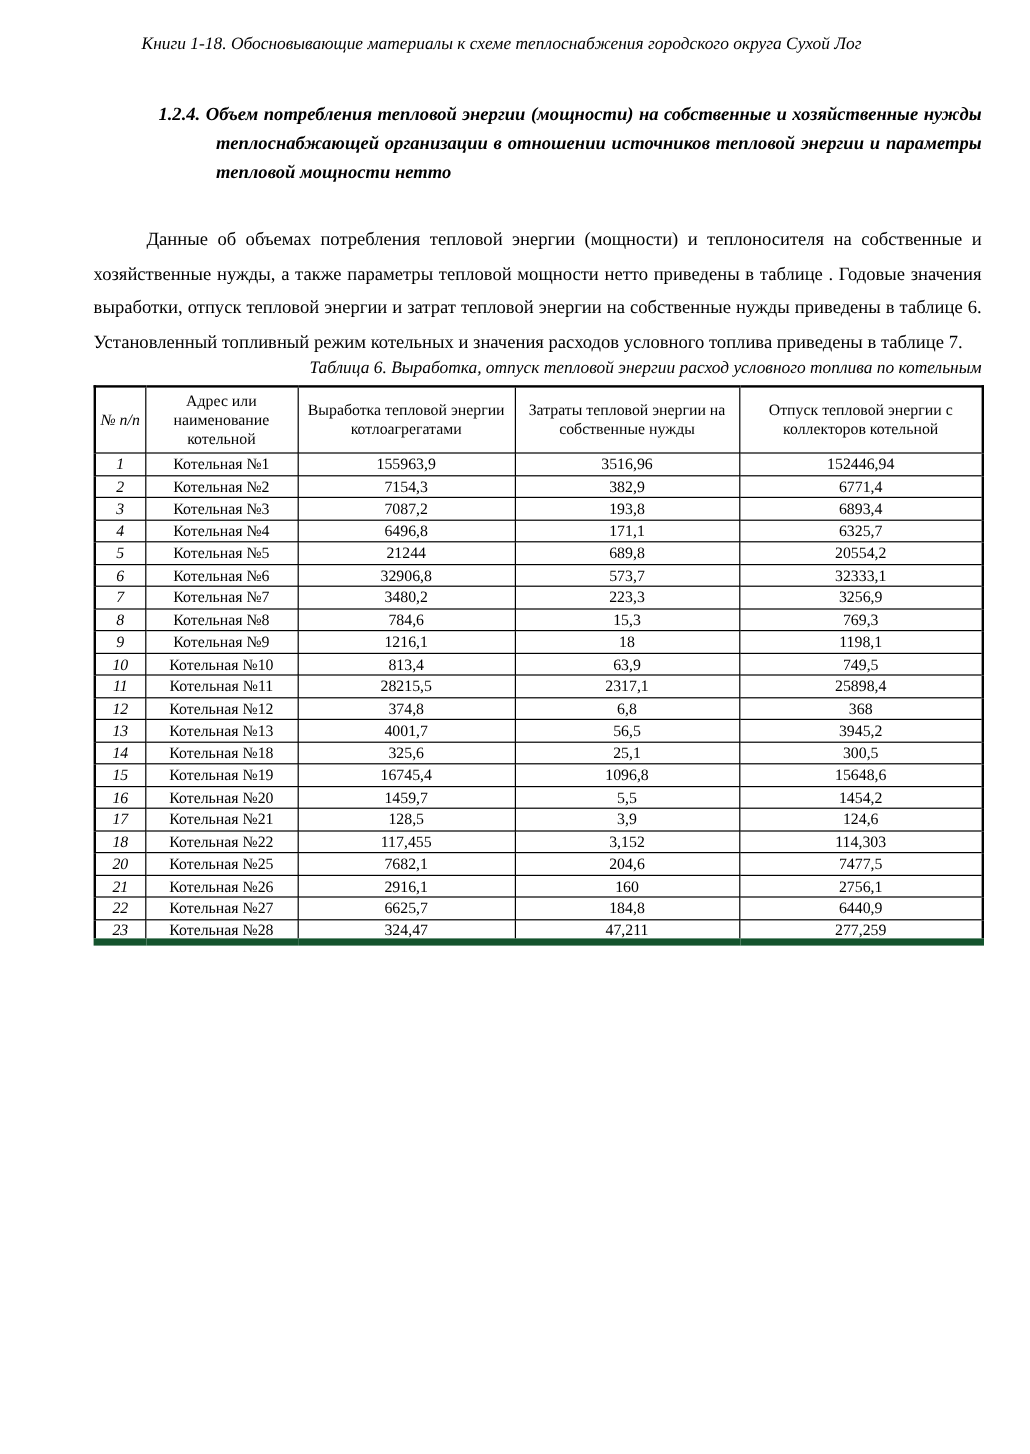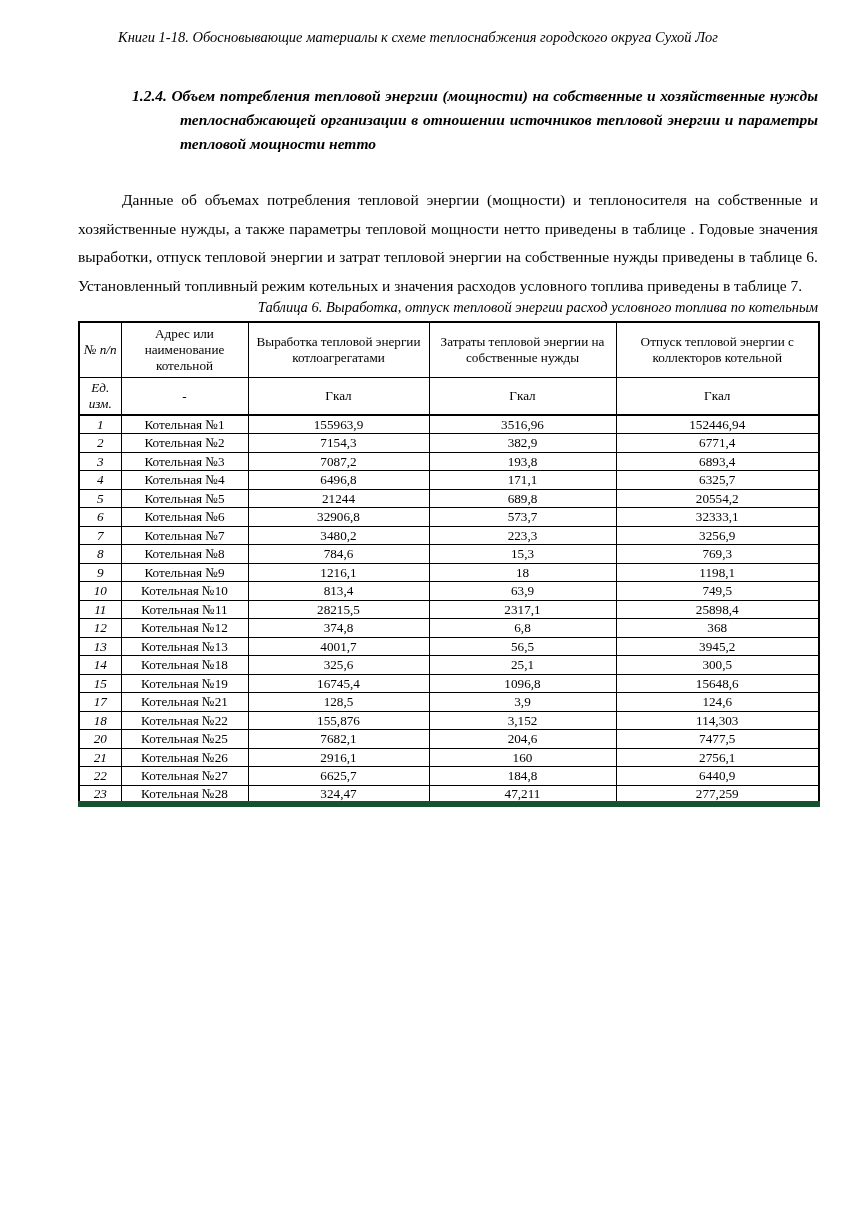--- a/index.html
+++ b/index.html
@@ -160,27 +160,20 @@
 
   <table class="data-table">
     <thead>
       <tr>
         <td class="c1 col-left-edge">№ п/п</td>
         <td class="c2">Адрес или наименование котельной</td>
         <td class="c3">Выработка тепловой энергии котлоагрегатами</td>
         <td class="c4">Затраты тепловой энергии на собственные нужды</td>
         <td class="c5 col-right-edge">Отпуск тепловой энергии с коллекторов котельной</td>
       </tr>
-      <tr class="units-row">
-        <td class="c1 col-left-edge units-label">Ед. изм.</td>
-        <td class="c2">-</td>
-        <td class="c3">Гкал</td>
-        <td class="c4">Гкал</td>
-        <td class="c5 col-right-edge">Гкал</td>
-      </tr>
     </thead>
     <tbody>
         <tr>
           <td class="c1 col-left-edge">1</td>
           <td class="c2">Котельная №1</td>
           <td class="c3">155963,9</td>
           <td class="c4">3516,96</td>
           <td class="c5 col-right-edge">152446,94</td>
         </tr>
         <tr>
@@ -275,30 +268,37 @@
           <td class="c5 col-right-edge">300,5</td>
         </tr>
         <tr>
           <td class="c1 col-left-edge">15</td>
           <td class="c2">Котельная №19</td>
           <td class="c3">16745,4</td>
           <td class="c4">1096,8</td>
           <td class="c5 col-right-edge">15648,6</td>
         </tr>
         <tr>
+          <td class="c1 col-left-edge">16</td>
+          <td class="c2">Котельная №20</td>
+          <td class="c3">1459,7</td>
+          <td class="c4">5,5</td>
+          <td class="c5 col-right-edge">1454,2</td>
+        </tr>
+        <tr>
           <td class="c1 col-left-edge">17</td>
           <td class="c2">Котельная №21</td>
           <td class="c3">128,5</td>
           <td class="c4">3,9</td>
           <td class="c5 col-right-edge">124,6</td>
         </tr>
         <tr>
           <td class="c1 col-left-edge">18</td>
           <td class="c2">Котельная №22</td>
-          <td class="c3">155,876</td>
+          <td class="c3">117,455</td>
           <td class="c4">3,152</td>
           <td class="c5 col-right-edge">114,303</td>
         </tr>
         <tr>
           <td class="c1 col-left-edge">20</td>
           <td class="c2">Котельная №25</td>
           <td class="c3">7682,1</td>
           <td class="c4">204,6</td>
           <td class="c5 col-right-edge">7477,5</td>
         </tr>

